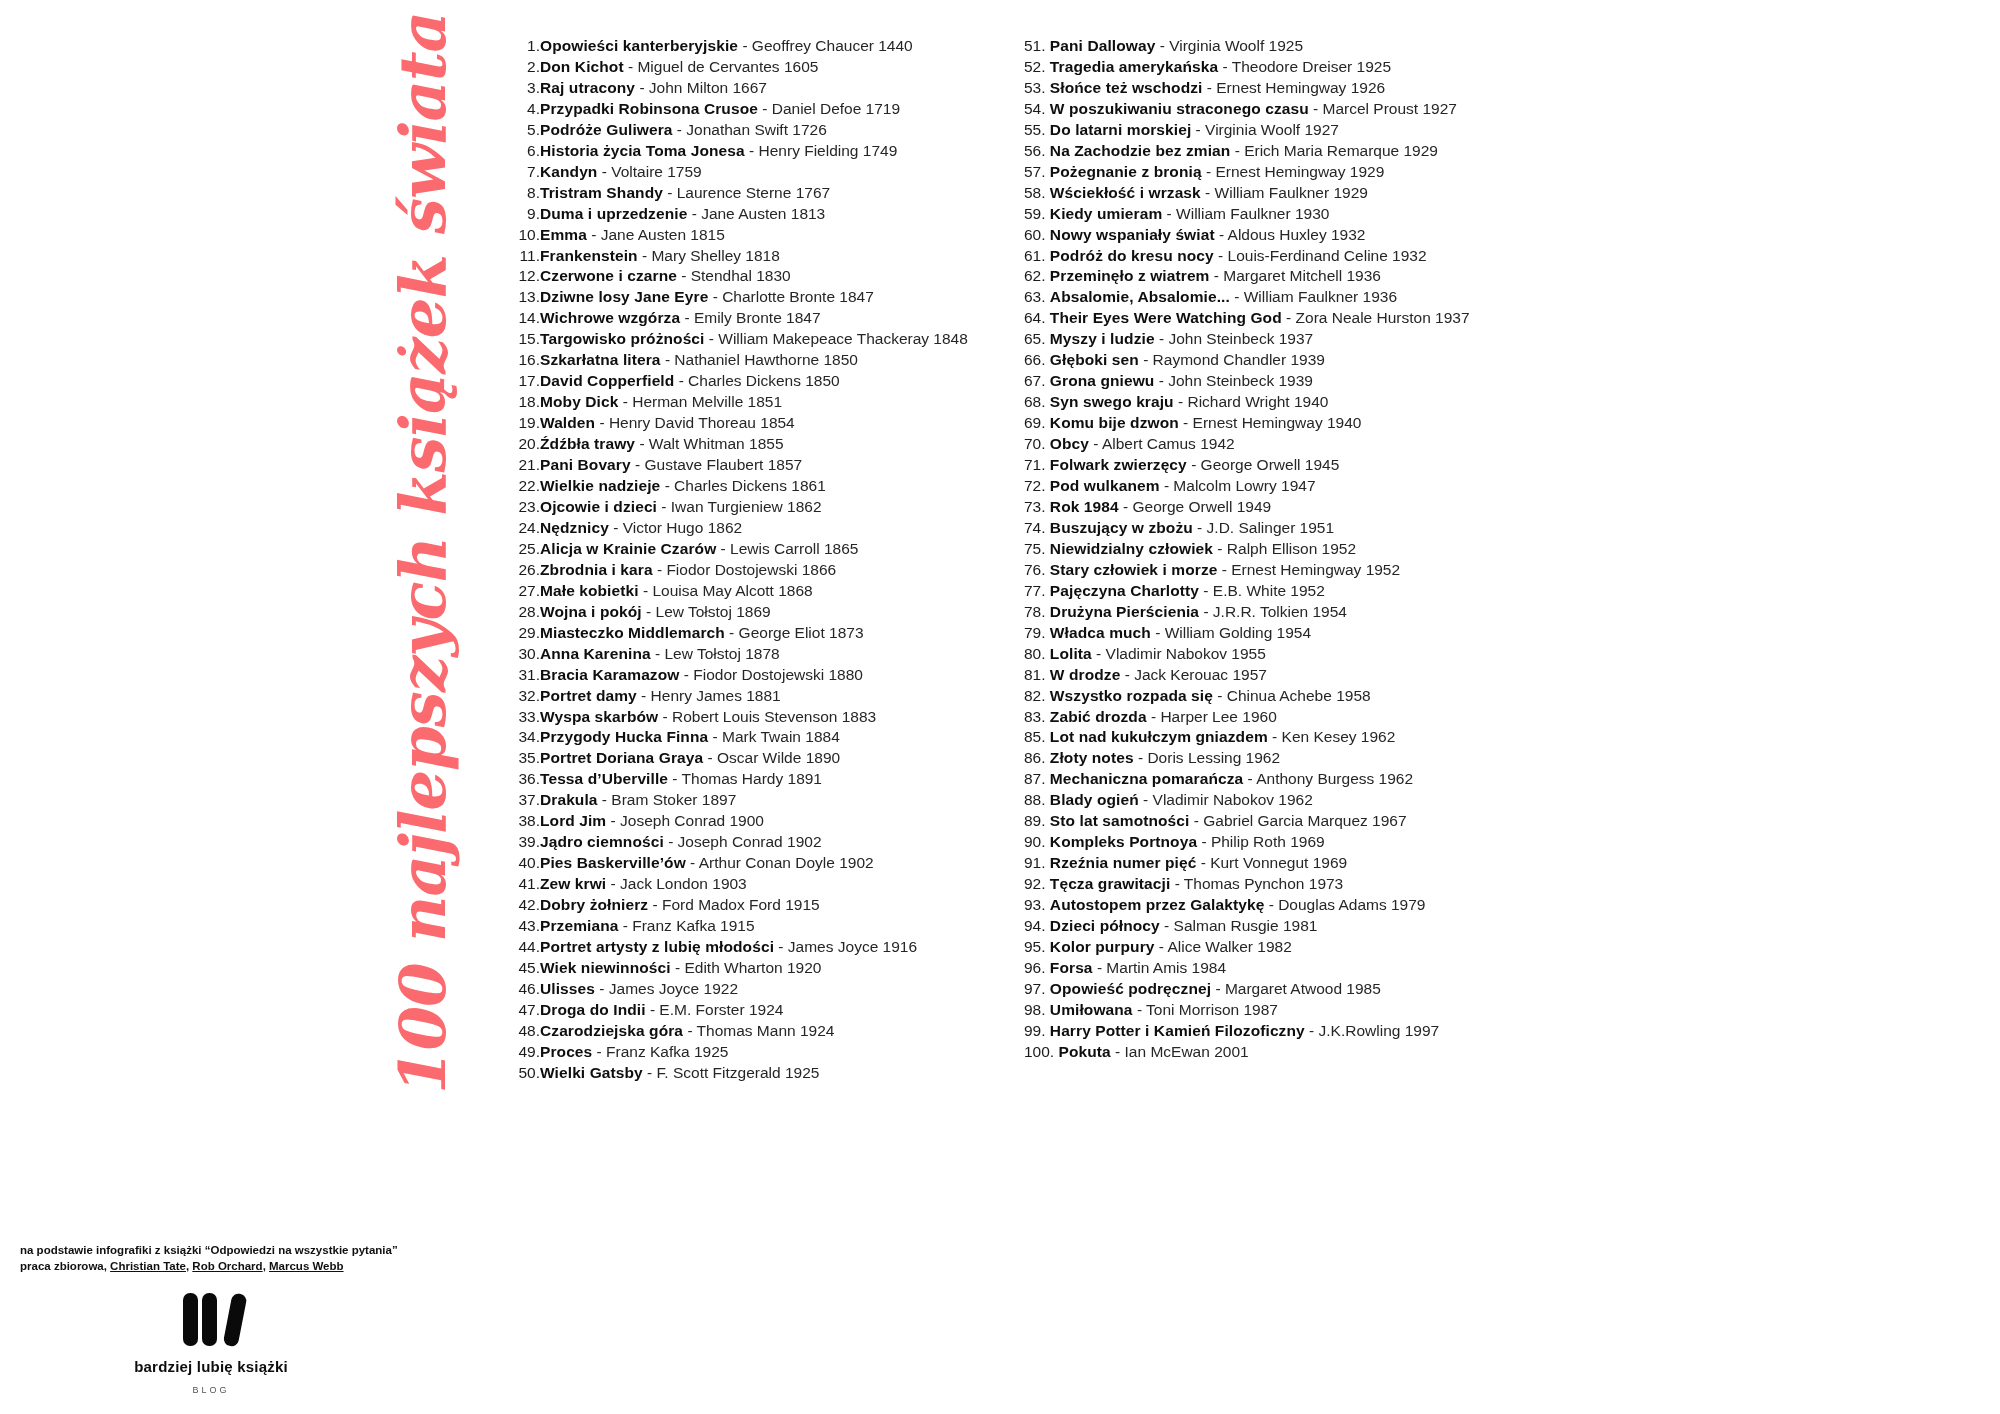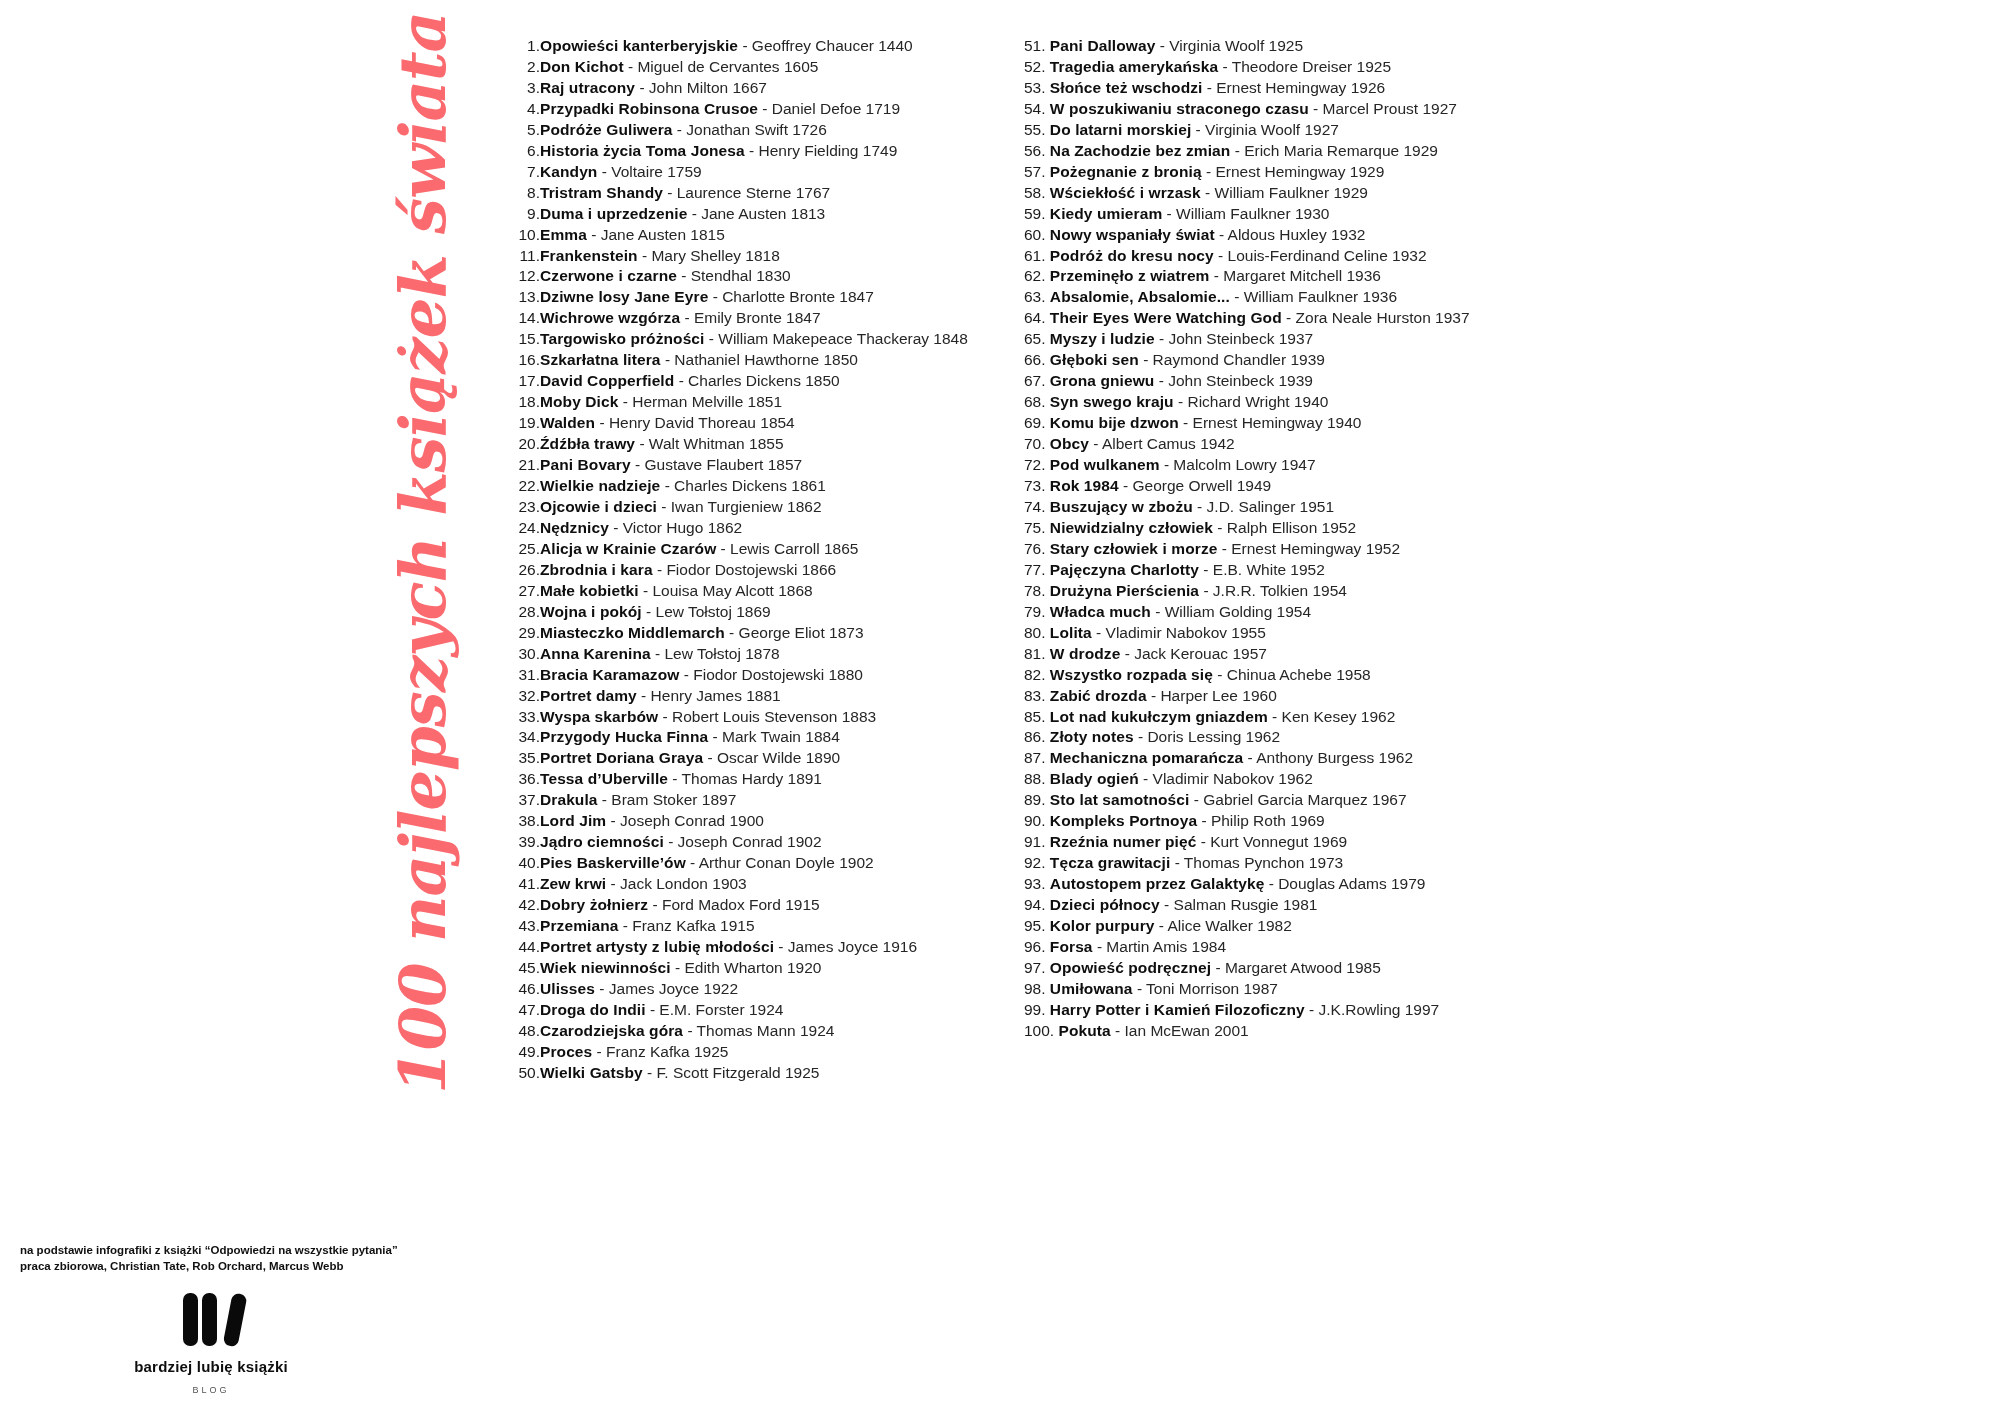--- a/index.html
+++ b/index.html
@@ -24,21 +24,21 @@
   .row{display:block;line-height:20.95px;font-size:15.5px;white-space:pre;}
   .row .num{font-weight:400;color:#1b1b1b;}
   .col-left .row .num{display:inline-block;width:34px;text-align:right;}
   .row .bt{font-weight:700;color:#0e0e0e;letter-spacing:.1px;}
   .row .ba{font-weight:400;color:#262626;}
   
   .credit{
     position:absolute;left:20px;top:1243px;width:420px;
     font-size:11.5px;font-weight:700;line-height:15.5px;color:#101010;
   }
-  .credit .credit-name{cursor:pointer;}
+  .credit .credit-name{text-decoration:underline;cursor:pointer;}
   
   .logo{position:absolute;left:126px;top:1291px;width:170px;text-align:center;}
   .books-icon{position:relative;width:84px;height:60px;margin:0 auto;}
   .books-icon .bar{position:absolute;top:2px;width:15px;height:53px;background:#0a0a0a;border-radius:7px;}
   .books-icon .b1{left:14px;}
   .books-icon .b2{left:33px;}
   .books-icon .b3{left:54px;transform:rotate(11deg);transform-origin:50% 95%;}
   .logo-name{margin-top:7px;font-size:15px;font-weight:700;letter-spacing:.2px;color:#0d0d0d;}
   .logo-sub{margin-top:10px;font-size:9px;letter-spacing:3px;color:#555;}
 </style>
@@ -118,20 +118,21 @@
       <div class="row"><span class="num">61. </span><span class="bt">Podróż do kresu nocy</span><span class="ba"> - Louis-Ferdinand Celine 1932</span></div>
       <div class="row"><span class="num">62. </span><span class="bt">Przeminęło z wiatrem</span><span class="ba"> - Margaret Mitchell 1936</span></div>
       <div class="row"><span class="num">63. </span><span class="bt">Absalomie, Absalomie...</span><span class="ba"> - William Faulkner 1936</span></div>
       <div class="row"><span class="num">64. </span><span class="bt">Their Eyes Were Watching God</span><span class="ba"> - Zora Neale Hurston 1937</span></div>
       <div class="row"><span class="num">65. </span><span class="bt">Myszy i ludzie</span><span class="ba"> - John Steinbeck 1937</span></div>
       <div class="row"><span class="num">66. </span><span class="bt">Głęboki sen</span><span class="ba"> - Raymond Chandler 1939</span></div>
       <div class="row"><span class="num">67. </span><span class="bt">Grona gniewu</span><span class="ba"> - John Steinbeck 1939</span></div>
       <div class="row"><span class="num">68. </span><span class="bt">Syn swego kraju</span><span class="ba"> - Richard Wright 1940</span></div>
       <div class="row"><span class="num">69. </span><span class="bt">Komu bije dzwon</span><span class="ba"> - Ernest Hemingway 1940</span></div>
       <div class="row"><span class="num">70. </span><span class="bt">Obcy</span><span class="ba"> - Albert Camus 1942</span></div>
+      <div class="row"><span class="num">71. </span><span class="bt">Folwark zwierzęcy</span><span class="ba"> - George Orwell 1945</span></div>
       <div class="row"><span class="num">72. </span><span class="bt">Pod wulkanem</span><span class="ba"> - Malcolm Lowry 1947</span></div>
       <div class="row"><span class="num">73. </span><span class="bt">Rok 1984</span><span class="ba"> - George Orwell 1949</span></div>
       <div class="row"><span class="num">74. </span><span class="bt">Buszujący w zbożu</span><span class="ba"> - J.D. Salinger 1951</span></div>
       <div class="row"><span class="num">75. </span><span class="bt">Niewidzialny człowiek</span><span class="ba"> - Ralph Ellison 1952</span></div>
       <div class="row"><span class="num">76. </span><span class="bt">Stary człowiek i morze</span><span class="ba"> - Ernest Hemingway 1952</span></div>
       <div class="row"><span class="num">77. </span><span class="bt">Pajęczyna Charlotty</span><span class="ba"> - E.B. White 1952</span></div>
       <div class="row"><span class="num">78. </span><span class="bt">Drużyna Pierścienia</span><span class="ba"> - J.R.R. Tolkien 1954</span></div>
       <div class="row"><span class="num">79. </span><span class="bt">Władca much</span><span class="ba"> - William Golding 1954</span></div>
       <div class="row"><span class="num">80. </span><span class="bt">Lolita</span><span class="ba"> - Vladimir Nabokov 1955</span></div>
       <div class="row"><span class="num">81. </span><span class="bt">W drodze</span><span class="ba"> - Jack Kerouac 1957</span></div>

